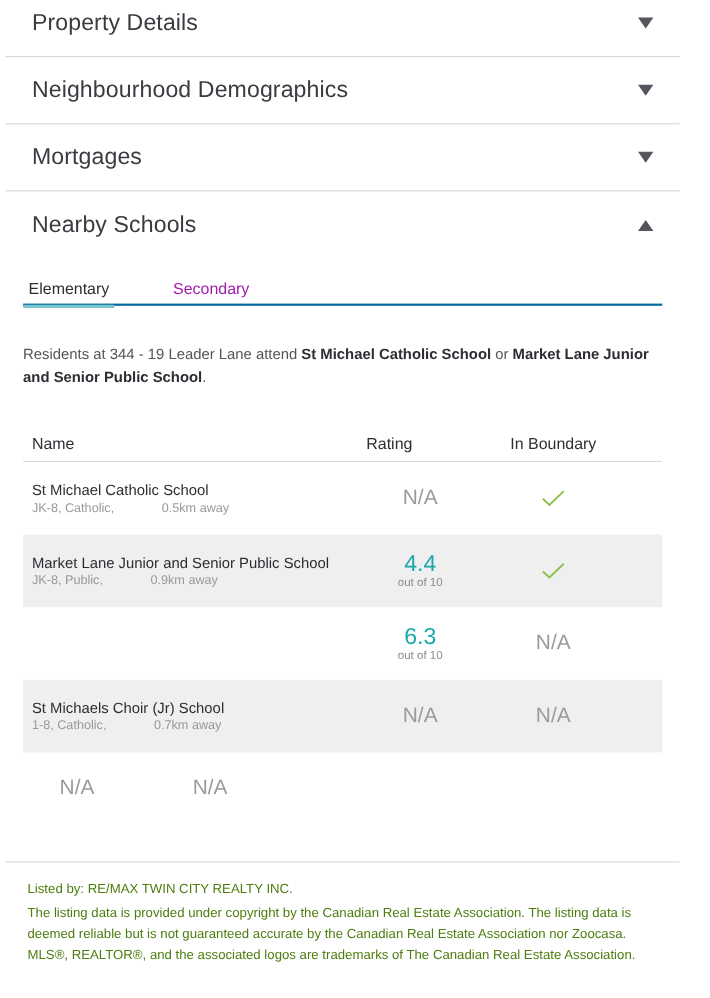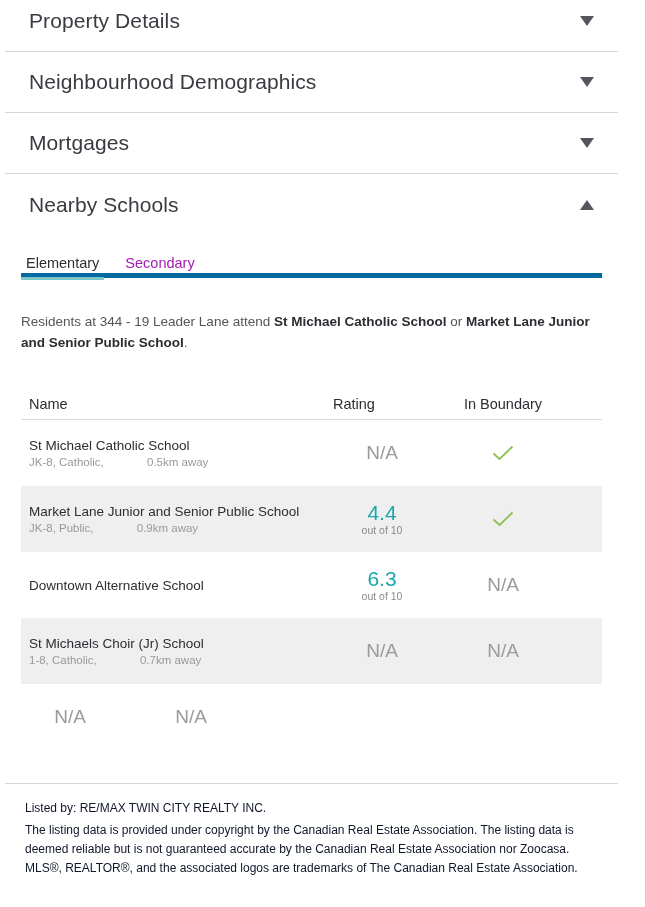--- a/index.html
+++ b/index.html
@@ -7,21 +7,21 @@
   body { font-family: "Liberation Sans", sans-serif; color: #2d2d33; position: relative; }
 
   .accordion { position: absolute; left: 5px; width: 613px; }
   .acc-item { height: 61px; border-bottom: 1px solid #d6d6d6; display: flex; align-items: center; justify-content: space-between; padding: 0 24px 0 24px; cursor: pointer; }
   .acc-item .title { font-size: 21px; color: #3a3a40; letter-spacing: 0.1px; }
   .acc-item .caret { width: 0; height: 0; border-left: 7px solid transparent; border-right: 7px solid transparent; }
   .caret.down { border-top: 10px solid #55555d; }
   .caret.up { border-bottom: 10px solid #55555d; }
   .acc-open { border-bottom: none; }
 
-  .tabs { position: absolute; left: 21px; top: 251px; width: 581px; height: 27px; border-bottom: 5px solid #0369a1; display: flex; }
+  .tabs { position: absolute; left: 21px; top: 251px; width: 581px; height: 27px; border-bottom: 2px solid #0369a1; display: flex; gap: 32px; }
   .tab { font-size: 14.5px; padding: 4px 5px 0 5px; margin-right: 16px; color: #a21caf; cursor: pointer; position: relative; height: 27px; }
   .tab.active { color: #2d2d33; }
   .tab.active::after { content: ""; position: absolute; left: 0; right: 0; bottom: -2px; height: 3px; background: #7cc5c8; border-radius: 1px; }
 
   .residents { position: absolute; left: 21px; top: 311px; width: 580px; font-size: 13.5px; line-height: 21px; color: #555; }
   .residents b { color: #2d2d33; font-weight: bold; }
 
   .table { position: absolute; left: 21px; top: 389px; width: 581px; }
   .thead { display: flex; height: 31px; align-items: center; border-bottom: 1px solid #dcdcdc; font-size: 14.5px; color: #2d2d33; }
   .th-name { width: 312px; padding-left: 8px; }
@@ -34,21 +34,21 @@
   .school-name { font-size: 13.5px; color: #2d2d33; line-height: 17px; }
   .school-meta { font-size: 11.5px; color: #999; line-height: 16px; }
   .school-meta b { font-weight: normal; margin-left: 40px; }
   .cell-rating { width: 98px; text-align: center; }
   .cell-boundary { width: 144px; text-align: center; display: flex; justify-content: center; align-items: center; }
   .na { font-size: 19px; color: #9a9a9a; }
   .rating-val { font-size: 21px; color: #1aa8aa; line-height: 22px; }
   .rating-sub { font-size: 10.5px; color: #8a8a8a; line-height: 12px; }
 
   .divider { position: absolute; left: 5px; top: 783px; width: 613px; height: 1px; background: #d6d6d6; }
-  .footer { position: absolute; left: 25px; top: 800px; width: 580px; color: #0f172a; font-size: 12px; }
+  .footer { position: absolute; left: 25px; top: 800px; width: 580px; color: #4d7c0f; font-size: 12px; }
   .footer .listed { line-height: 16px; margin-bottom: 5px; }
   .footer .legal { line-height: 19px; }
 </style>
 </head>
 <body>
 
 <div class="accordion" style="top:-9px;">
   <div class="acc-item">
     <span class="title">Property Details</span>
     <span class="caret down"></span>
@@ -105,21 +105,20 @@
           <div class="rating-sub">out of 10</div>
         </div>
         <div class="cell-boundary">
           <svg width="22" height="16" viewBox="0 0 22 16">
             <path d="M1.5 8.5 L7.5 14 L20.5 1.5" fill="none" stroke="#8cc152" stroke-width="1.8"></path>
           </svg>
         </div>
       </div>
       <div class="row">
         <div class="cell-name">
-          <div class="school-name">Downtown Alternative School</div>
         </div>
         <div class="cell-rating">
           <div class="rating-val">6.3</div>
           <div class="rating-sub">out of 10</div>
         </div>
         <div class="cell-boundary">
           <div class="na">N/A</div>
         </div>
       </div>
       <div class="row alt">

